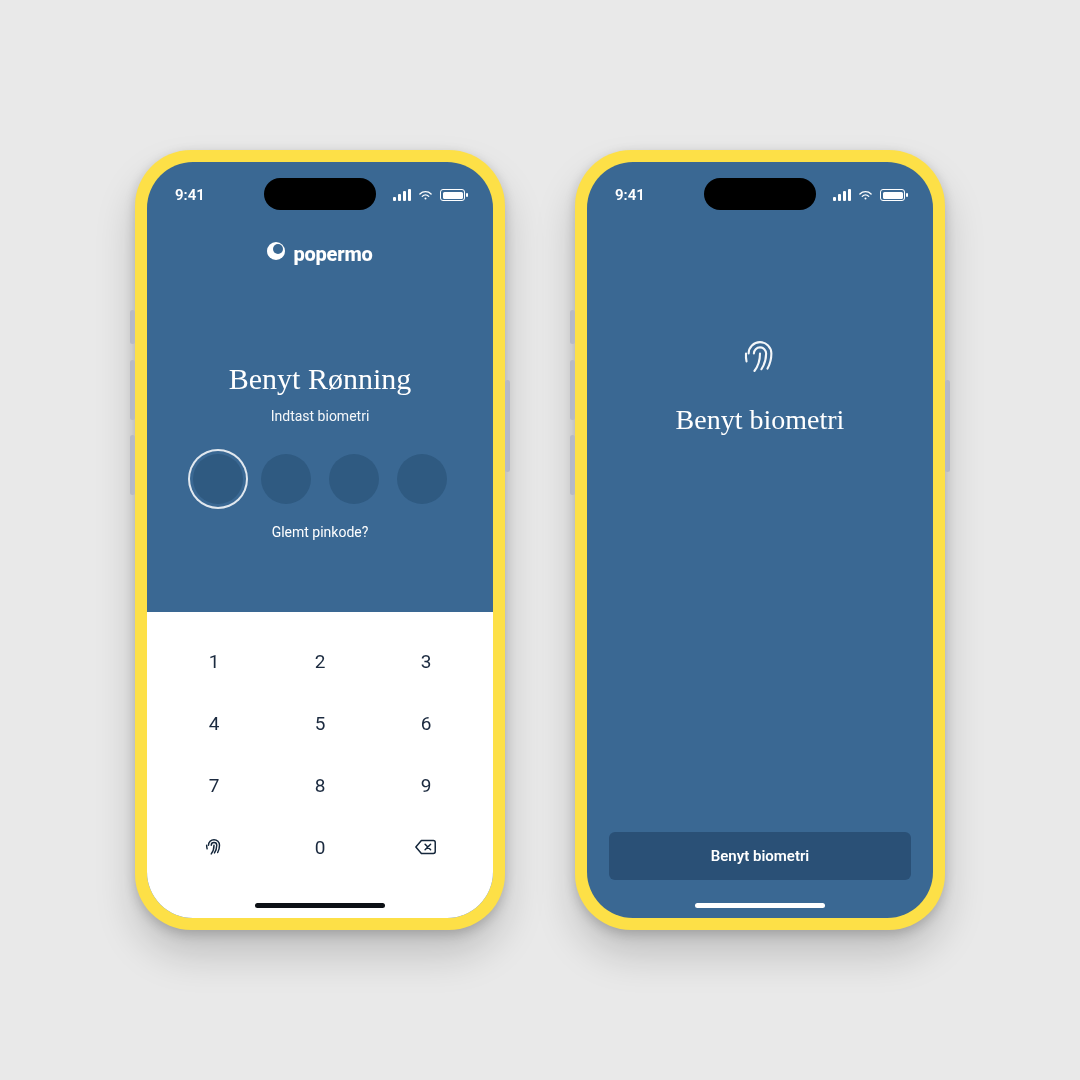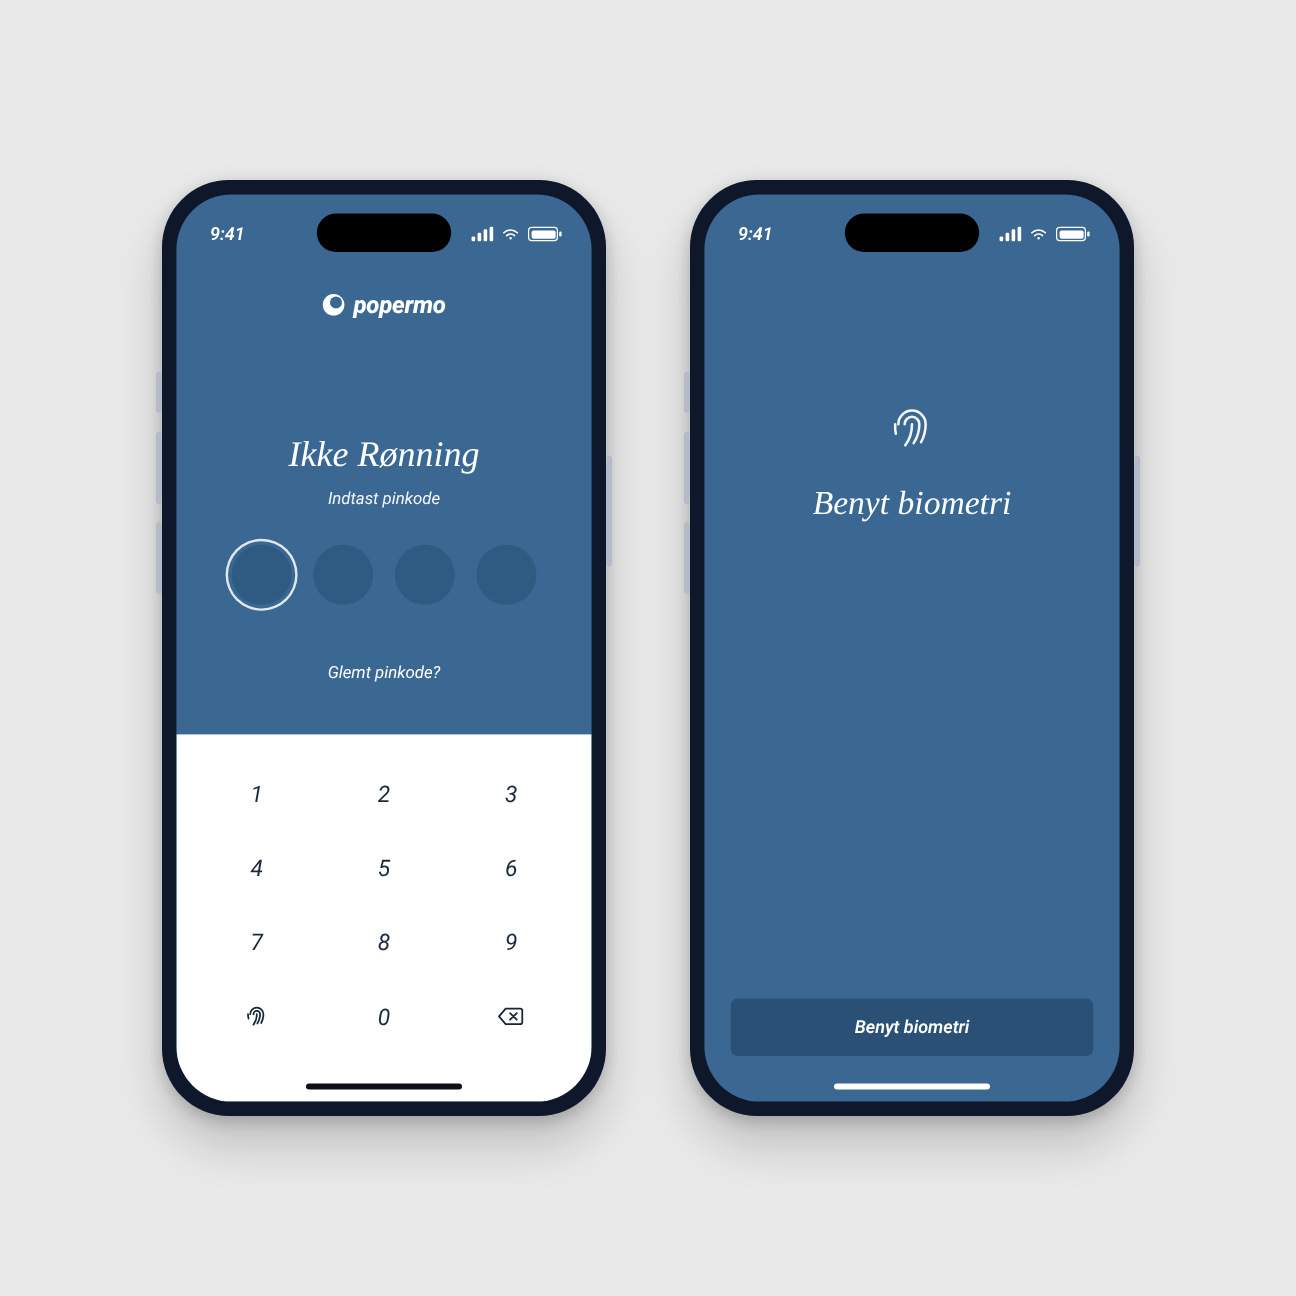--- a/index.html
+++ b/index.html
@@ -17,25 +17,24 @@
     display: flex;
     align-items: center;
     justify-content: center;
     gap: 70px;
   }
   .phone {
     position: relative;
     width: 370px;
     height: 780px;
     border-radius: 56px;
-    background: #0f172a;
+    background: #fde047;
     box-shadow: 0 24px 40px rgba(0,0,0,.18), 0 4px 12px rgba(0,0,0,.18);
     padding: 12px;
     box-sizing: border-box;
-    font-style: italic;
   }
   .phone::before {
     content: "";
     position: absolute;
     inset: -2px;
     border-radius: 58px;
     background: linear-gradient(135deg,#cfd2e0,#b8bbca);
     z-index: -1;
   }
   
@@ -103,21 +102,20 @@
   .p1-top {
     flex: 1 1 auto;
     color: #fff;
     display: flex;
     flex-direction: column;
     align-items: center;
     padding-top: 18px;
   }
   .brand {
     display: flex;
-    align-items: center;
     gap: 8px;
     font-weight: 800;
     font-size: 20px;
     letter-spacing: -.01em;
   }
   .brand-circle {
     width:18px; height:18px; border-radius:50%; background:#fff;
     position:relative;
   }
   .brand-circle::after{
@@ -141,21 +139,21 @@
     gap: 18px;
   }
   .pin {
     width: 50px; height:50px; border-radius:50%;
     background: #2f5a81;
   }
   .pin.active {
     box-shadow: 0 0 0 3px #3a6893, 0 0 0 5px rgba(255,255,255,.85);
   }
   .forgot {
-    margin-top: 49px;
+    margin-top: 20px;
     font-size: 14px;
     color: #fff;
     cursor: pointer;
   }
 
   .keypad {
     background: #fff;
     color: #14263b;
     display: grid;
     grid-template-columns: repeat(3,1fr);
@@ -249,22 +247,22 @@
               <i></i>
             </span>
         </div>
       </div>
 
       <div class="p1-top">
         <div class="brand">
           <span class="brand-circle"></span>
           <span>popermo</span>
         </div>
-        <div class="user-name">Ikke Rønning</div>
-        <div class="subtitle">Indtast pinkode</div>
+        <div class="user-name">Benyt Rønning</div>
+        <div class="subtitle">Indtast biometri</div>
 
         <div class="pins">
           <div class="pin active"></div>
           <div class="pin"></div>
           <div class="pin"></div>
           <div class="pin"></div>
         </div>
 
         <div class="forgot">Glemt pinkode?</div>
       </div>

